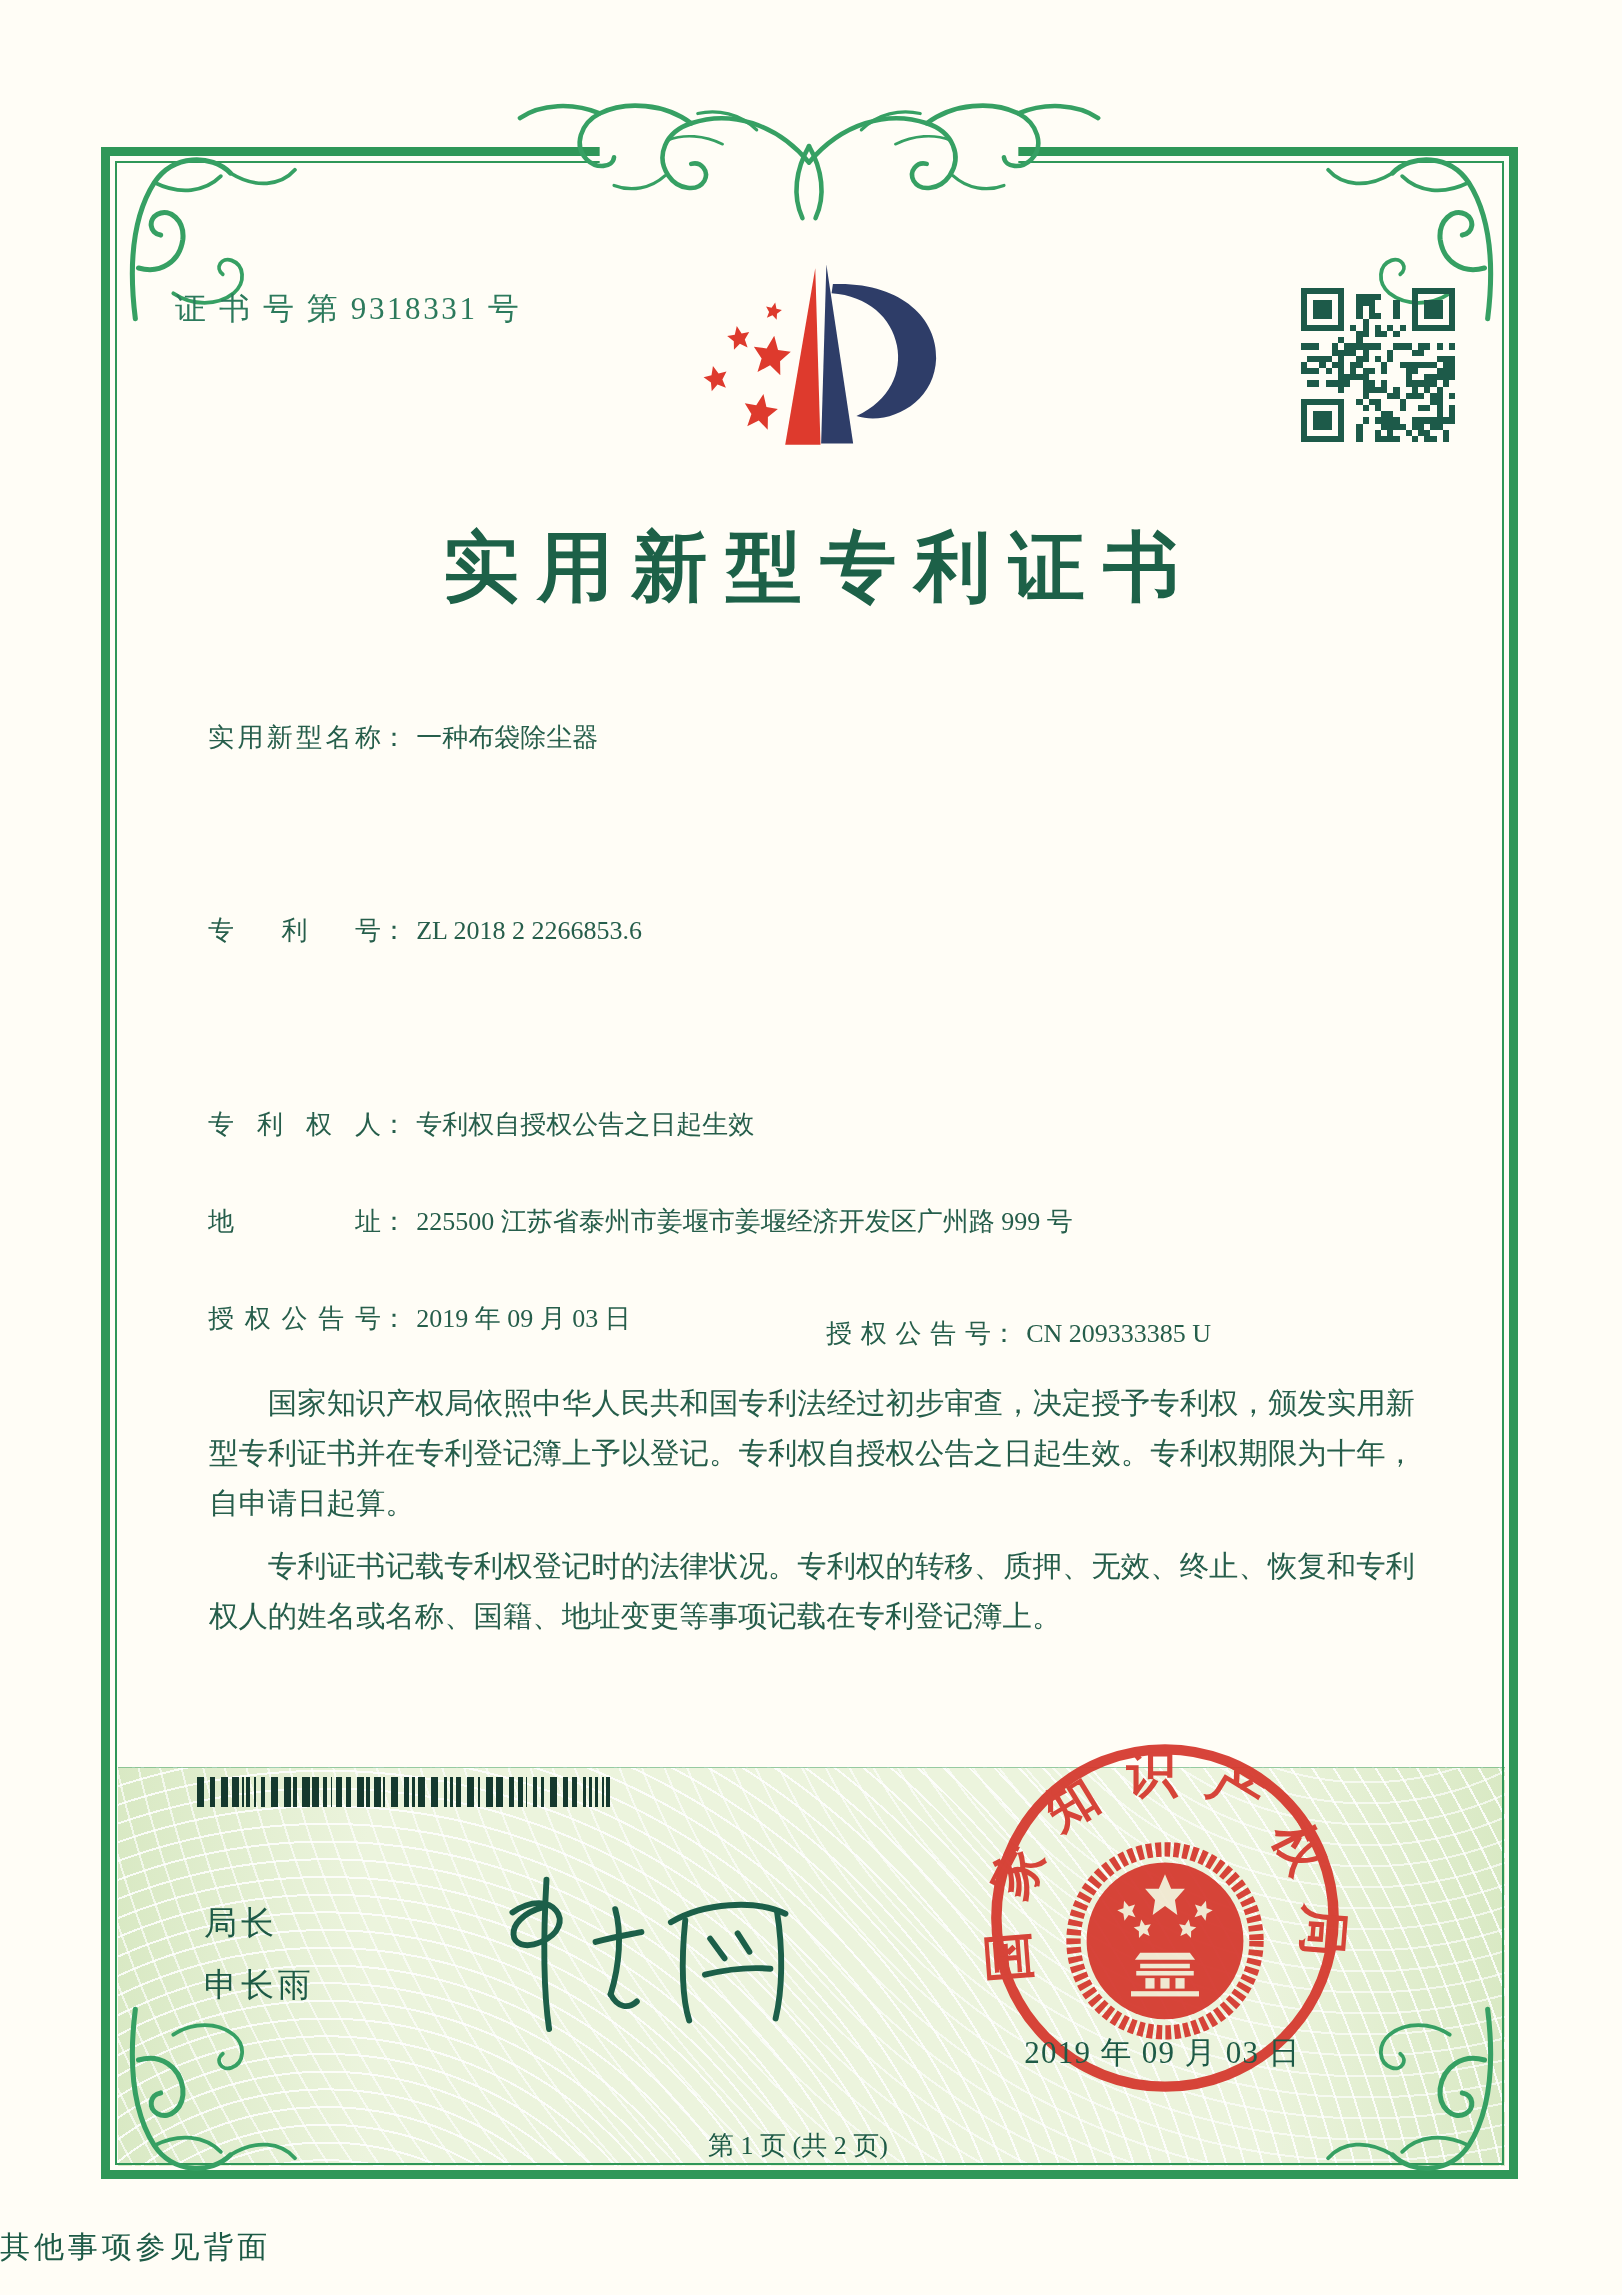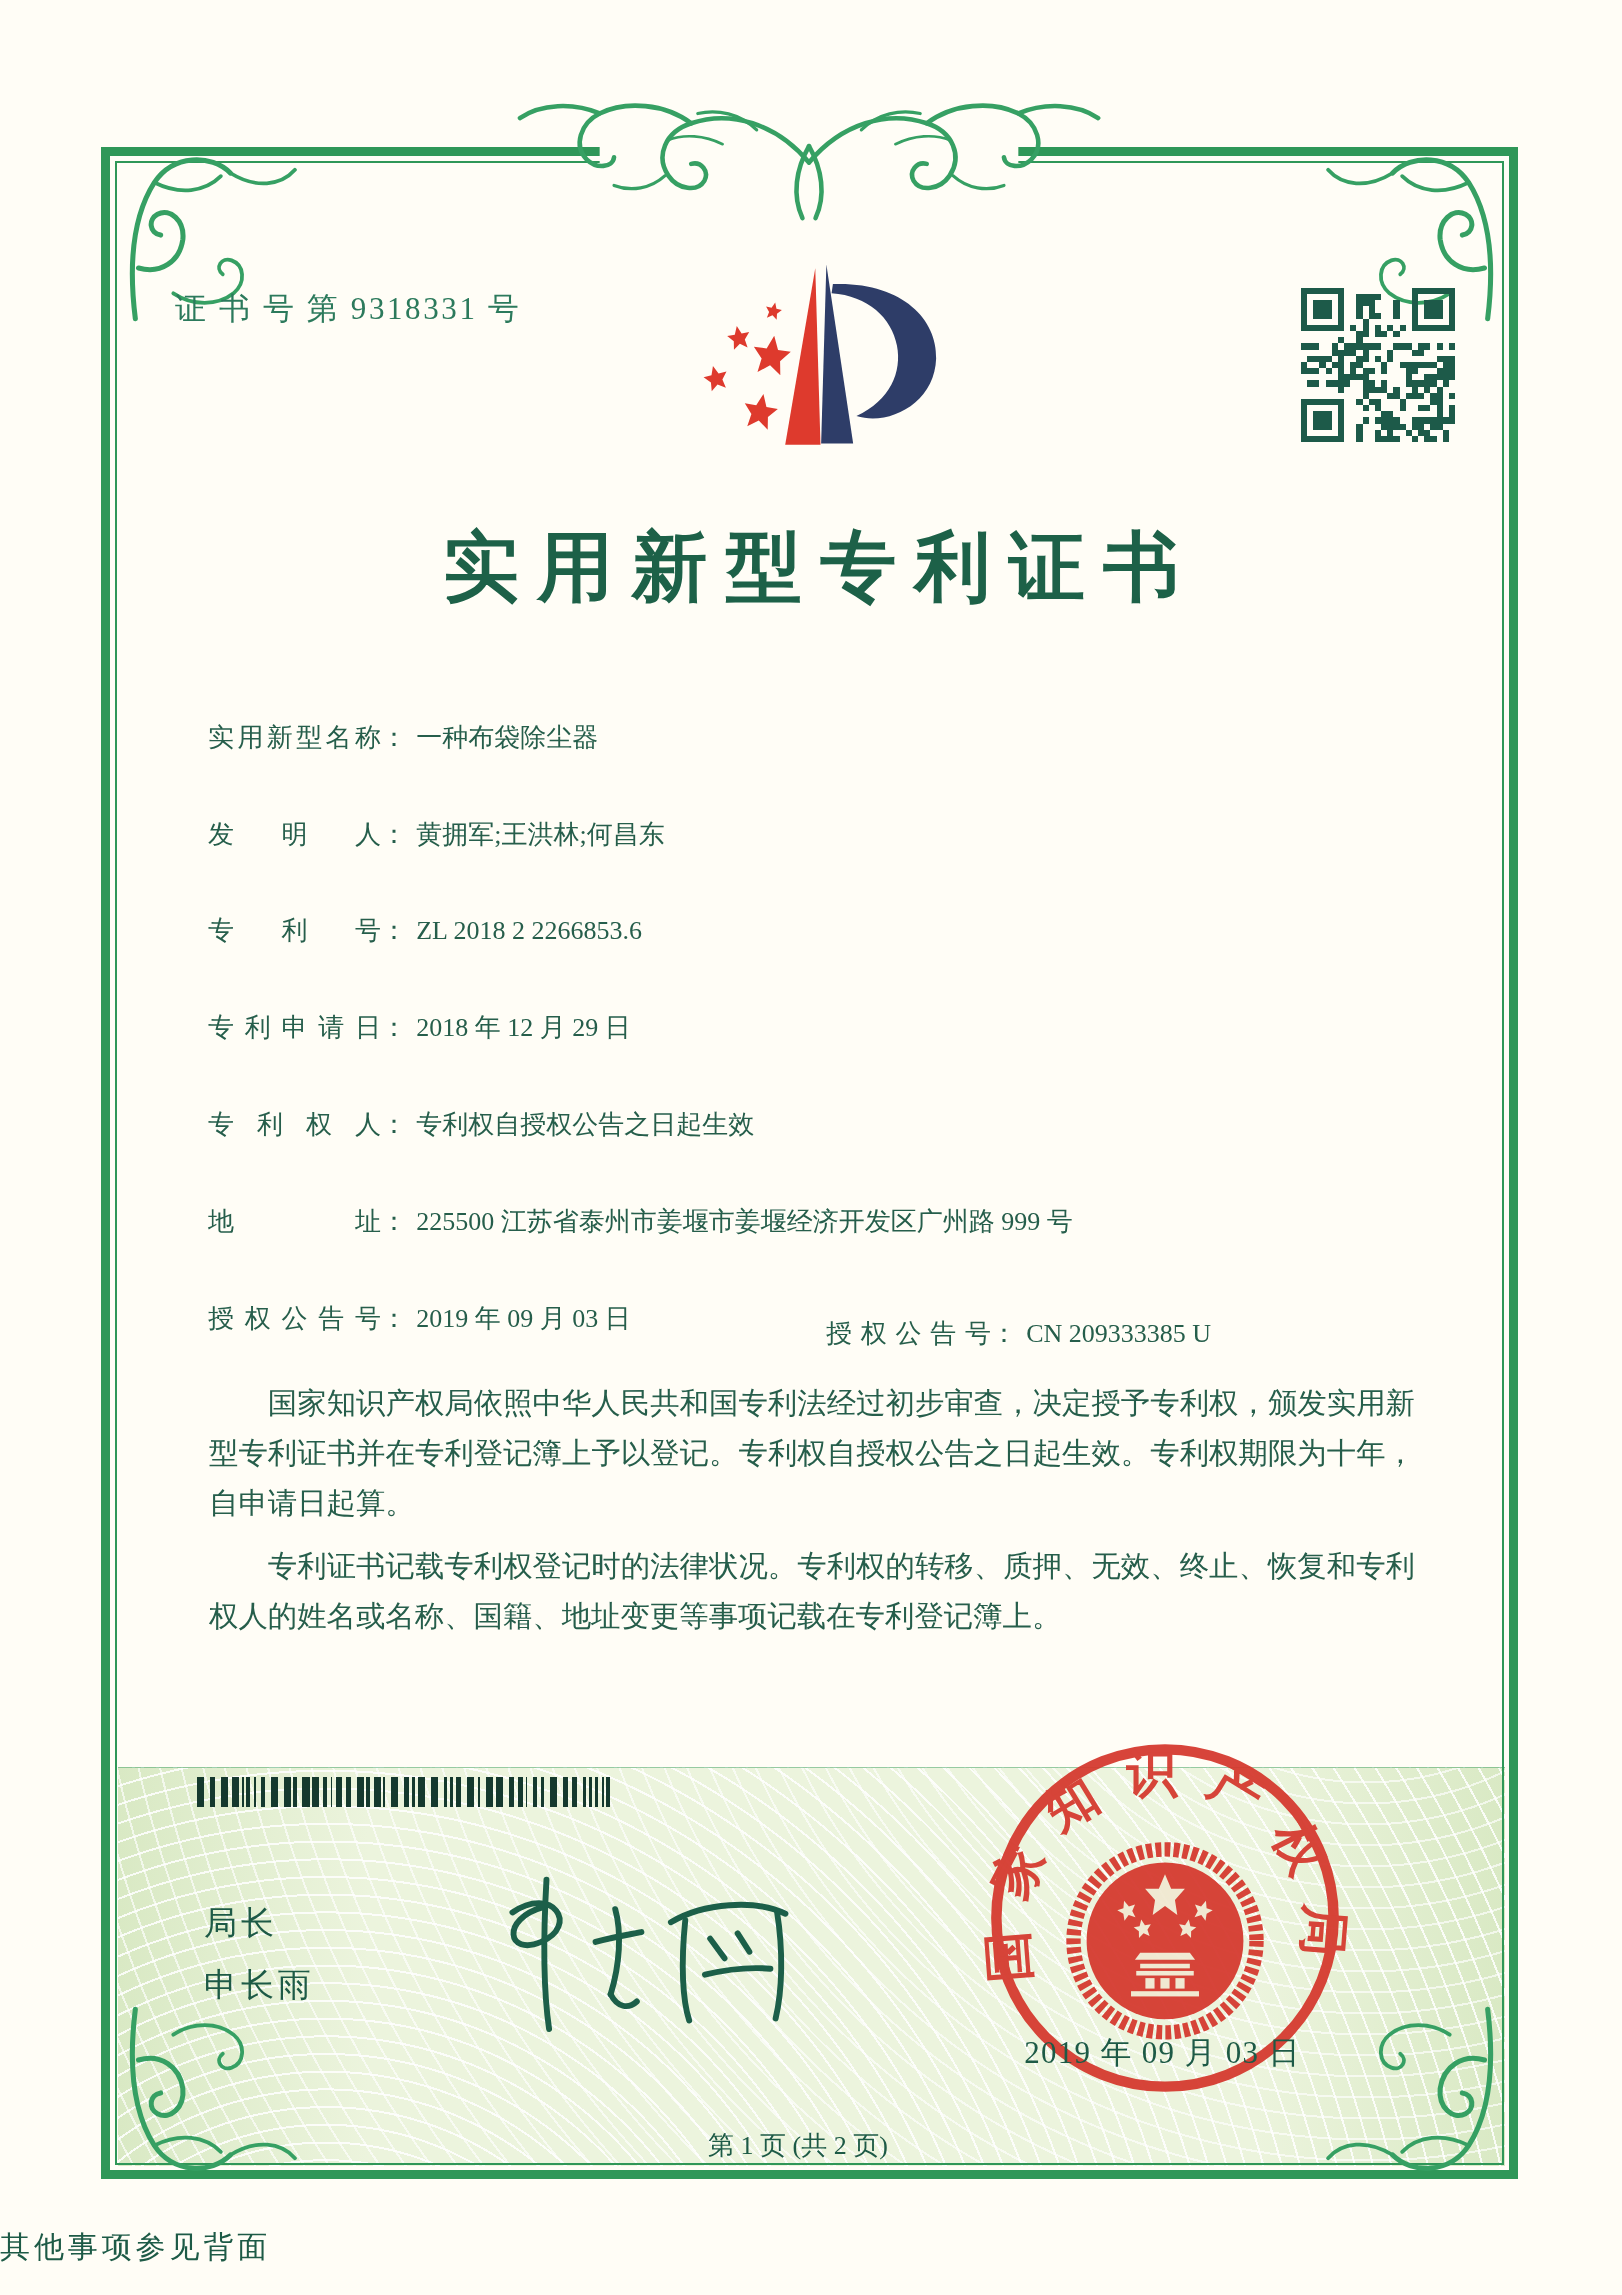--- a/index.html
+++ b/index.html
@@ -441,28 +441,22 @@
       <rect x="20" y="24" width="1" height="1" fill="#1d5a49"></rect>
       <rect x="21" y="24" width="1" height="1" fill="#1d5a49"></rect>
       <rect x="23" y="24" width="1" height="1" fill="#1d5a49"></rect>
     </svg>
 
   <div class="abs title">实用新型专利证书</div>
 
   <div class="abs field-row" style="top:720px">
     <span class="flabel">实用新型名称</span><span class="fcolon">：</span><span>一种布袋除尘器</span>
   </div>
-  <div class="abs field-row" style="top:817px">
-    <span class="flabel">发明人</span><span class="fcolon">：</span><span>黄拥军;王洪林;何昌东</span>
-  </div>
   <div class="abs field-row" style="top:913px">
     <span class="flabel">专利号</span><span class="fcolon">：</span><span>ZL 2018 2 2266853.6</span>
-  </div>
-  <div class="abs field-row" style="top:1010px">
-    <span class="flabel">专利申请日</span><span class="fcolon">：</span><span>2018 年 12 月 29 日</span>
   </div>
   <div class="abs field-row" style="top:1107px">
     <span class="flabel">专利权人</span><span class="fcolon">：</span><span>专利权自授权公告之日起生效</span>
   </div>
   <div class="abs field-row" style="top:1204px">
     <span class="flabel">地址</span><span class="fcolon">：</span><span>225500 江苏省泰州市姜堰市姜堰经济开发区广州路 999 号</span>
   </div>
   <div class="abs field-row" style="top:1301px">
     <span class="flabel">授权公告号</span><span class="fcolon">：</span><span>2019 年 09 月 03 日</span>
     <span class="pair2">

